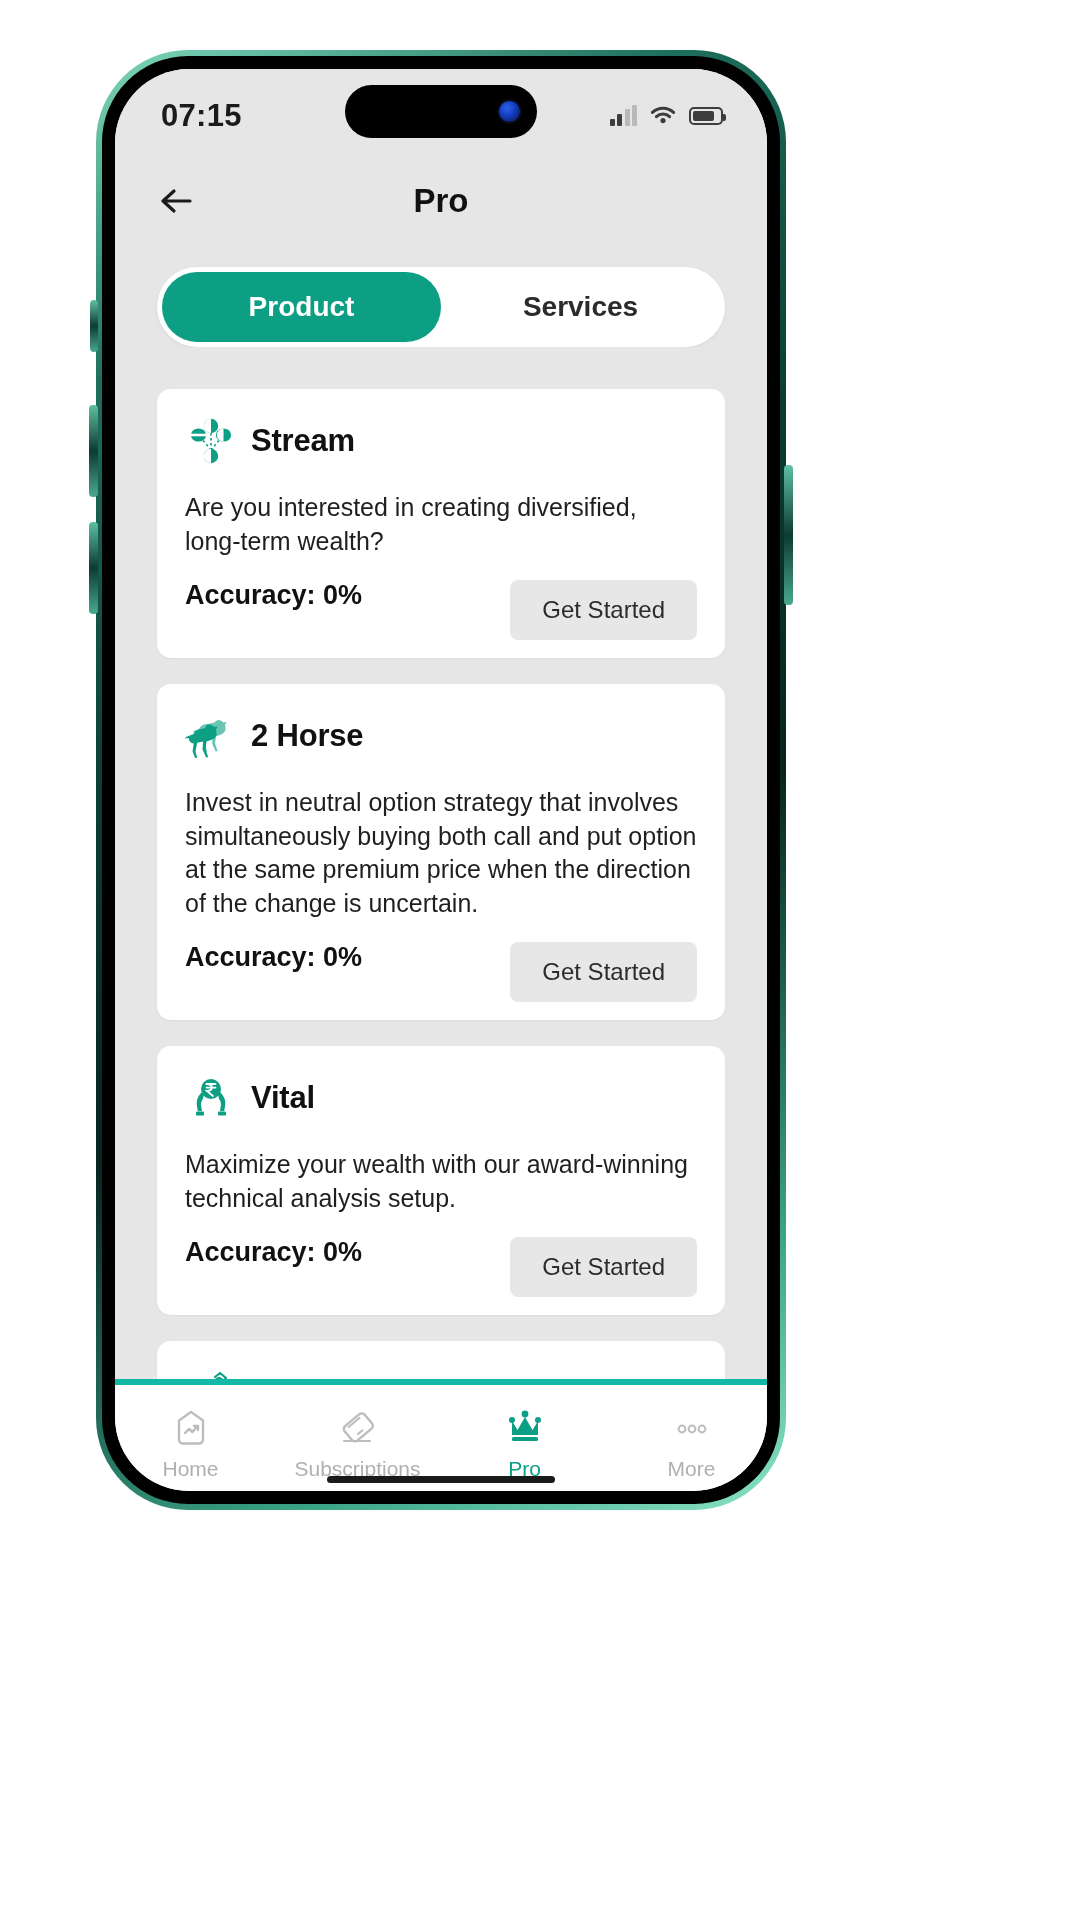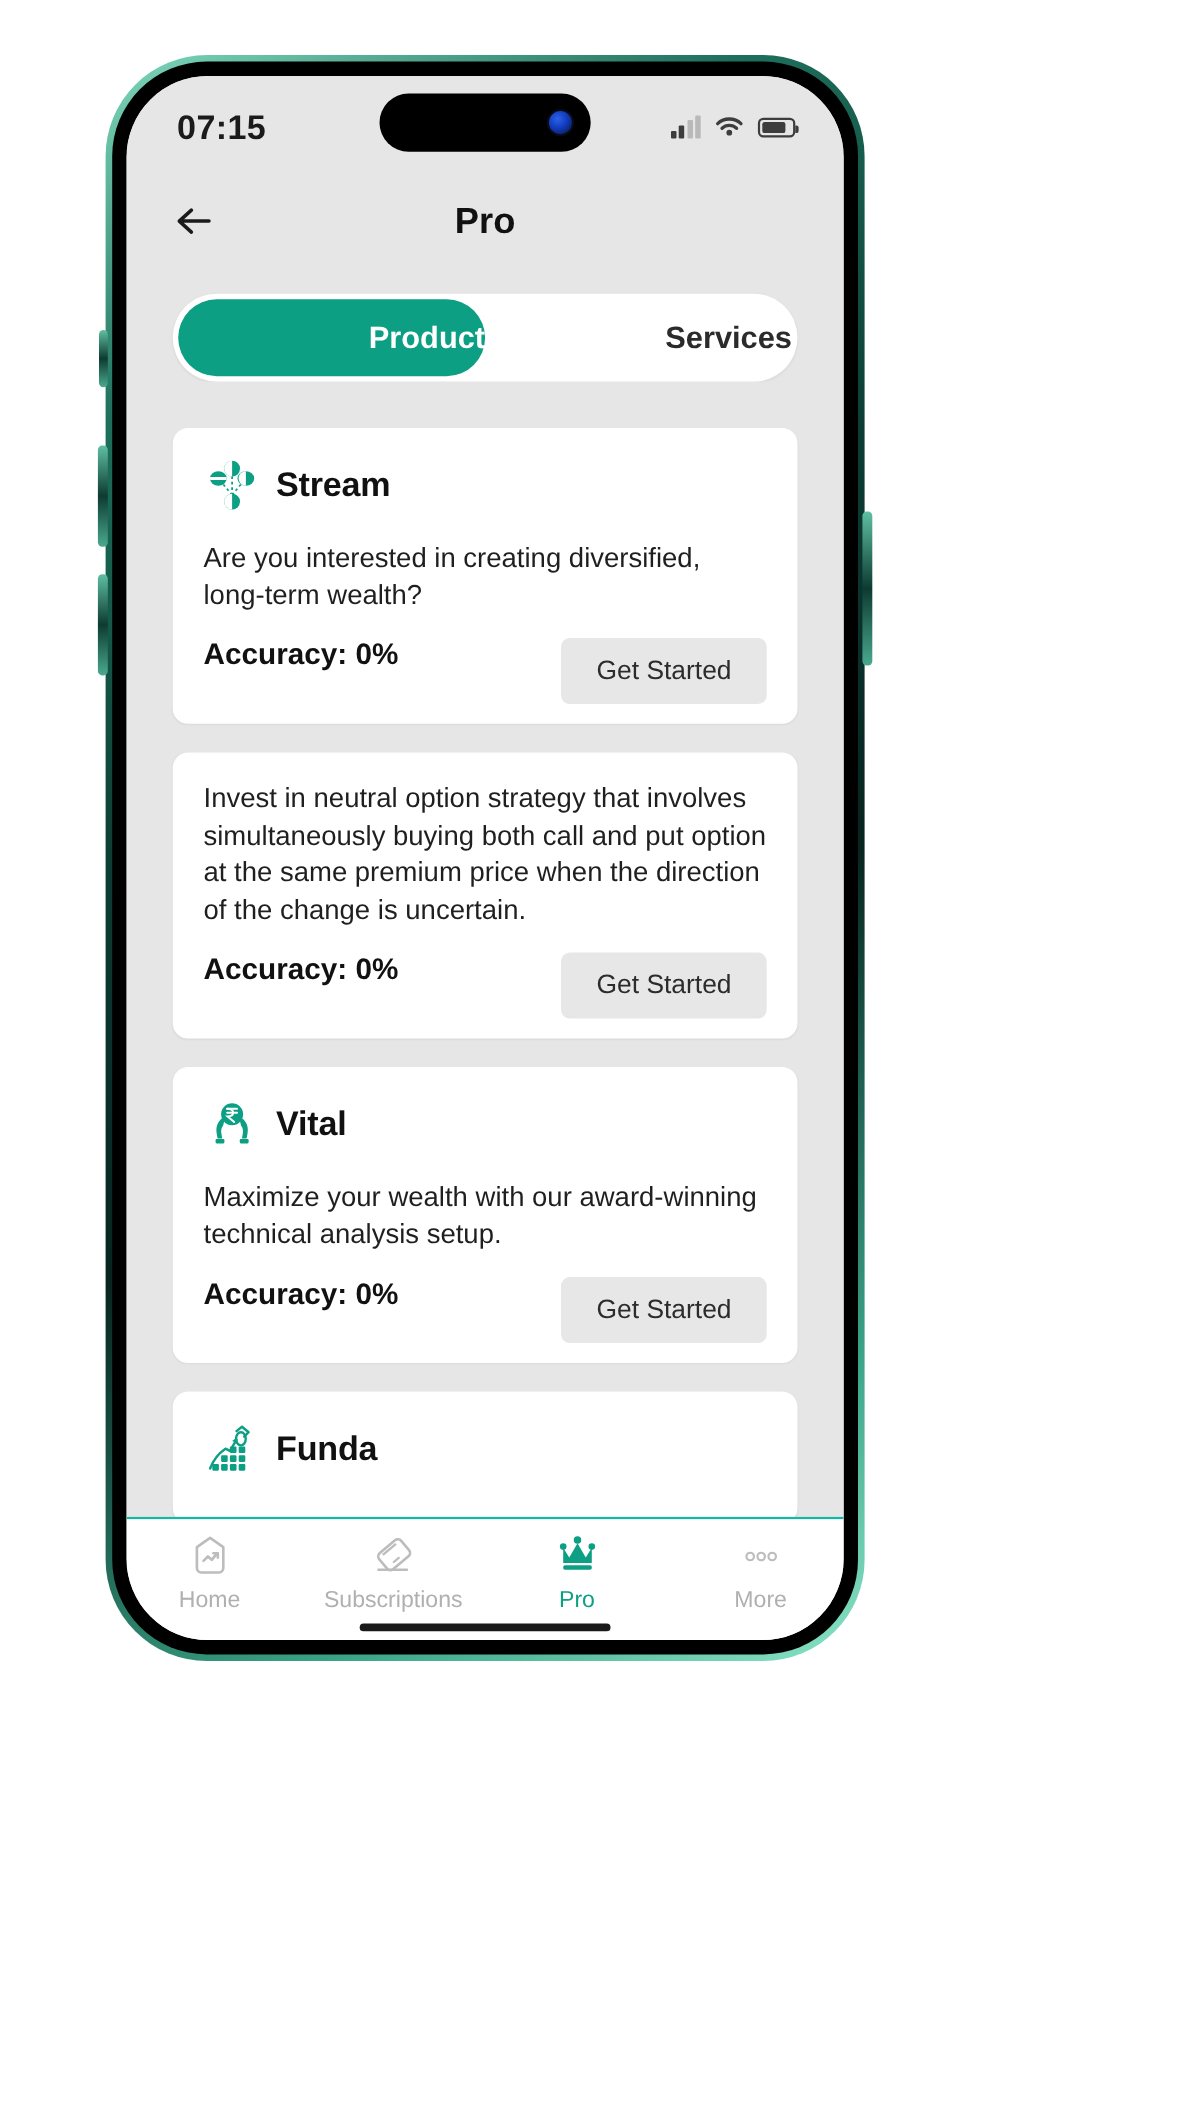--- a/index.html
+++ b/index.html
@@ -120,21 +120,21 @@
   
   .tabwrap { padding: 22px 42px 0 42px; background:#e6e6e6; flex:0 0 auto; }
   .segment {
     background:#ffffff;
     border-radius:40px;
     padding:5px;
     display:flex;
     box-shadow: 0 1px 3px rgba(0,0,0,.07);
   }
   .seg-btn {
-    flex:1; text-align:right;
+    flex:1; text-align:center;
     padding:19px 0;
     border-radius:36px;
     font-size:28px; font-weight:600;
     color:#2b2b2b;
     cursor:pointer;
     user-select:none;
   }
   .seg-btn.active { background:#0c9f84; color:#ffffff; }
 
   
@@ -168,23 +168,23 @@
     font-size:24px;
     color:#2c2c2c;
     font-family:"Liberation Sans", sans-serif;
     cursor:pointer;
   }
 
   
   .bottomnav {
     flex:0 0 112px;
     background:#ffffff;
-    border-top:2px solid #14b8a6;
+    border-top:6px solid #14b8a6;
     display:flex;
-    align-items:flex-start;
+    align-items:center;
     padding-top:12px;
     position:relative;
     gap:16px;
   }
   .bn-item {
     flex:1;
     display:flex; flex-direction:column; align-items:center; gap:6px;
     cursor:pointer;
   }
   .bn-ico { width:48px; height:44px; display:block; }
@@ -276,20 +276,31 @@
               <span class="card-title">Stream</span>
             </div>
             <div class="card-desc">Are you interested in creating diversified, long-term wealth?</div>
             <div class="card-foot">
               <span class="accuracy">Accuracy: 0%</span>
               <button class="cta">Get Started</button>
             </div>
           </div>
 
           <div class="card">
+            <div class="card-head">
+              <span class="card-icon">
+                <svg viewBox="0 0 52 52" width="52" height="52">
+                  <g fill="#0c9f84">
+                    <path d="M30 12c1.6-2 4-2.6 5.8-1.4l2.6 1.8 3.2-.4-1.6 3 .6 3.6c0 3-2 5-4.6 6l-5 1.8-1 7.2 2.6 7.4-2 .4-3.4-7.6.6-7.6-5.6 1.2-1.6 8.2 1.6 6.2-2 .3-2.4-6.5 1-7.3c-2.8-.6-4.6-2.4-4.6-5.4l-4.6.8-1.6-2.4 6-2.2c1.4-2.8 4-4.6 7.4-5l7-1.2z" opacity=".62"></path>
+                    <path d="M20.5 16.5c1.7-2.1 4.2-2.7 6.1-1.5l2.7 1.9 3.4-.4-1.7 3.1.6 3.8c0 3.2-2.1 5.3-4.8 6.3l-5.3 1.9-1 7.6 2.7 7.8-2.1.4-3.6-8 .6-8-5.9 1.3-1.7 8.6 1.7 6.5-2.1.3-2.5-6.8 1.1-7.7c-3-.6-4.9-2.5-4.9-5.7l-4.8.9L2 26.5l6.3-2.3c1.5-3 4.2-4.8 7.8-5.3l4.4-.8z"></path>
+                  </g>
+                </svg>
+              </span>
+              <span class="card-title">2 Horse</span>
+            </div>
             <div class="card-desc">Invest in neutral option strategy that involves simultaneously buying both call and put option at the same premium price when the direction of the change is uncertain.</div>
             <div class="card-foot">
               <span class="accuracy">Accuracy: 0%</span>
               <button class="cta">Get Started</button>
             </div>
           </div>
 
           <div class="card">
             <div class="card-head">
               <span class="card-icon">

